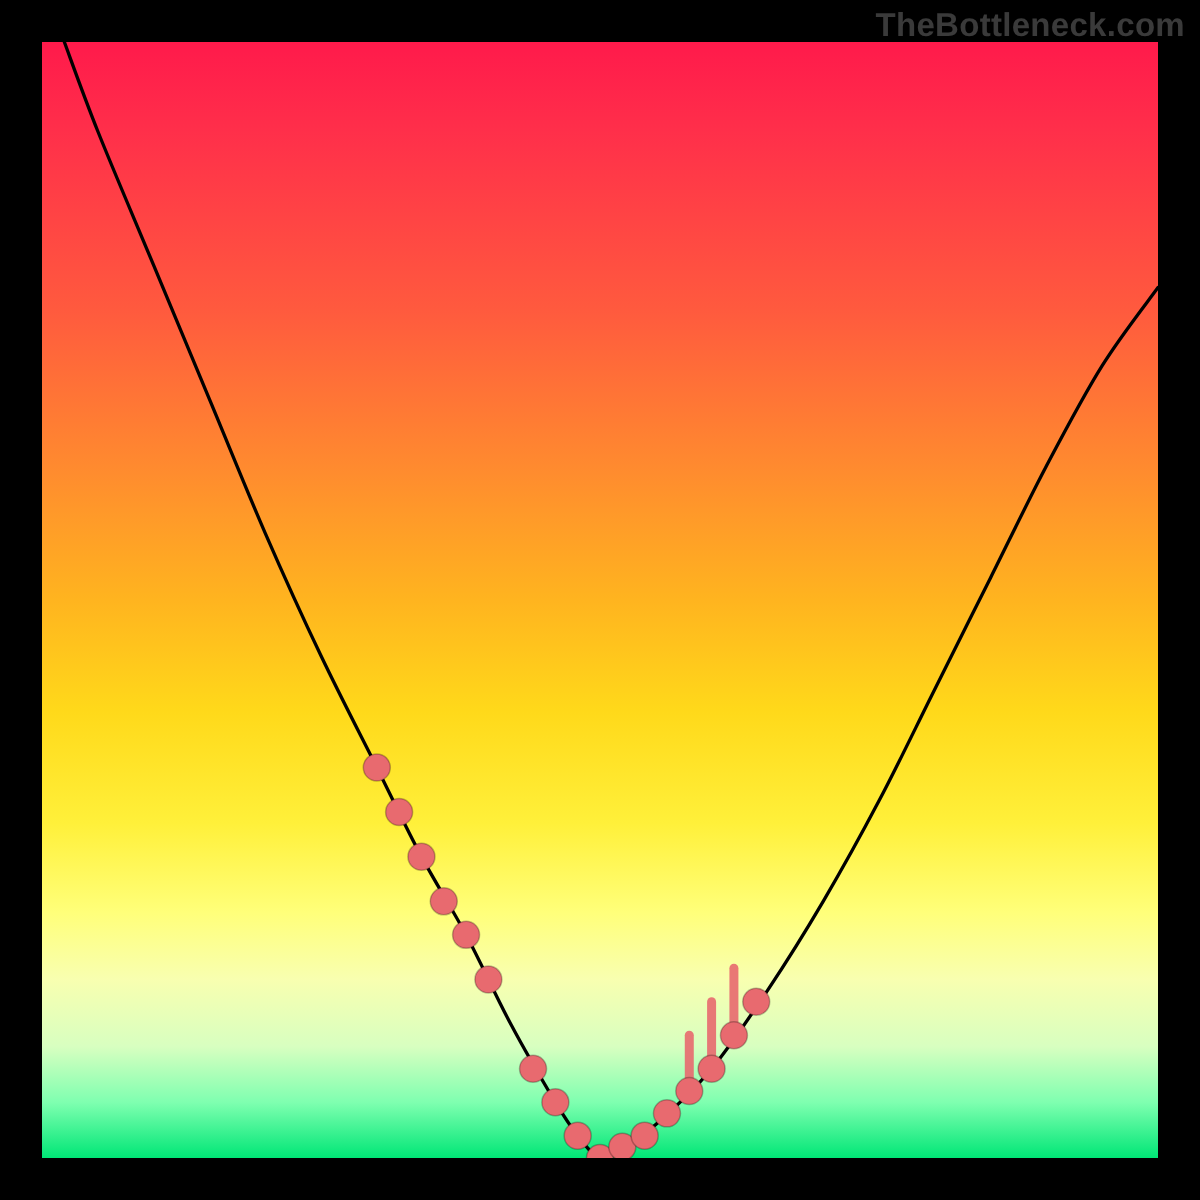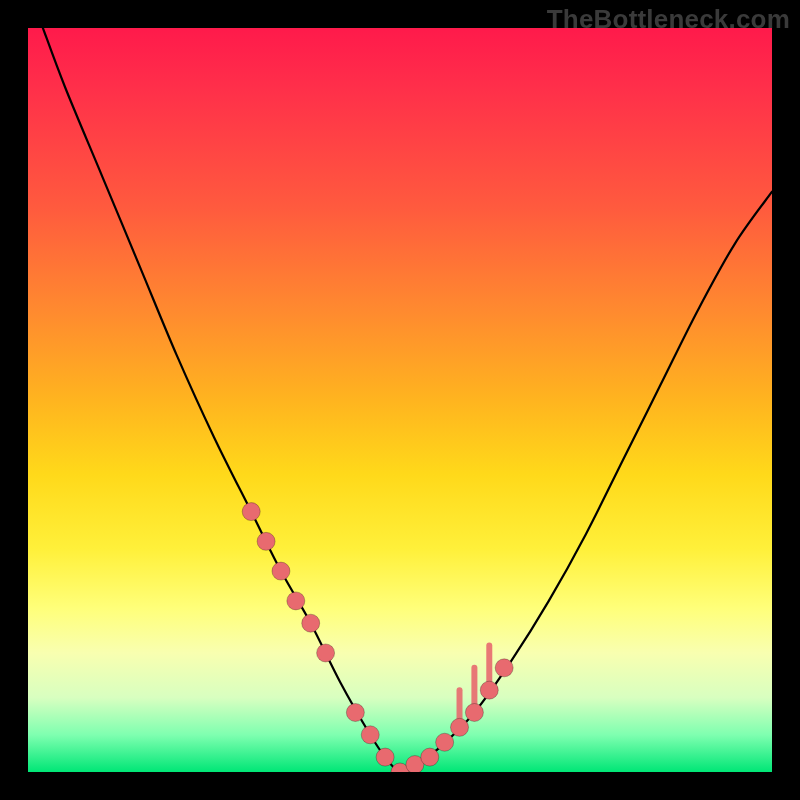--- a/index.html
+++ b/index.html
@@ -43,21 +43,21 @@
       #d8ffc0 90%,
       #7fffb0 95%,
       #00e676 100%
     );
   }
   .watermark {
     position: absolute;
     top: 4px;
     right: 10px;
     color: #3a3a3a;
-    font-size: 26px;
+    font-size: 22px;
     font-weight: 600;
     letter-spacing: 0.2px;
     user-select: none;
   }
   svg {
     position: absolute;
     inset: 0;
   }
   .curve {
     fill: none;

